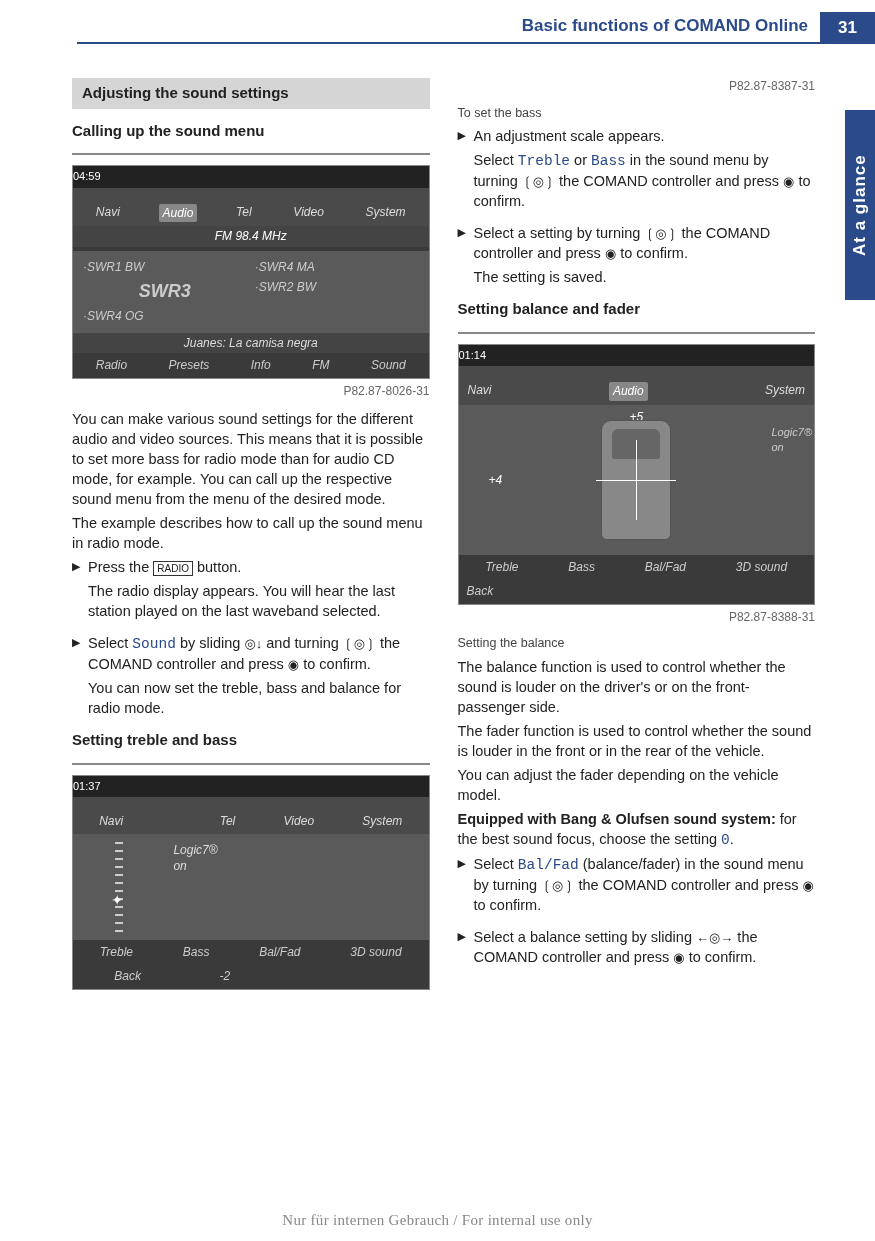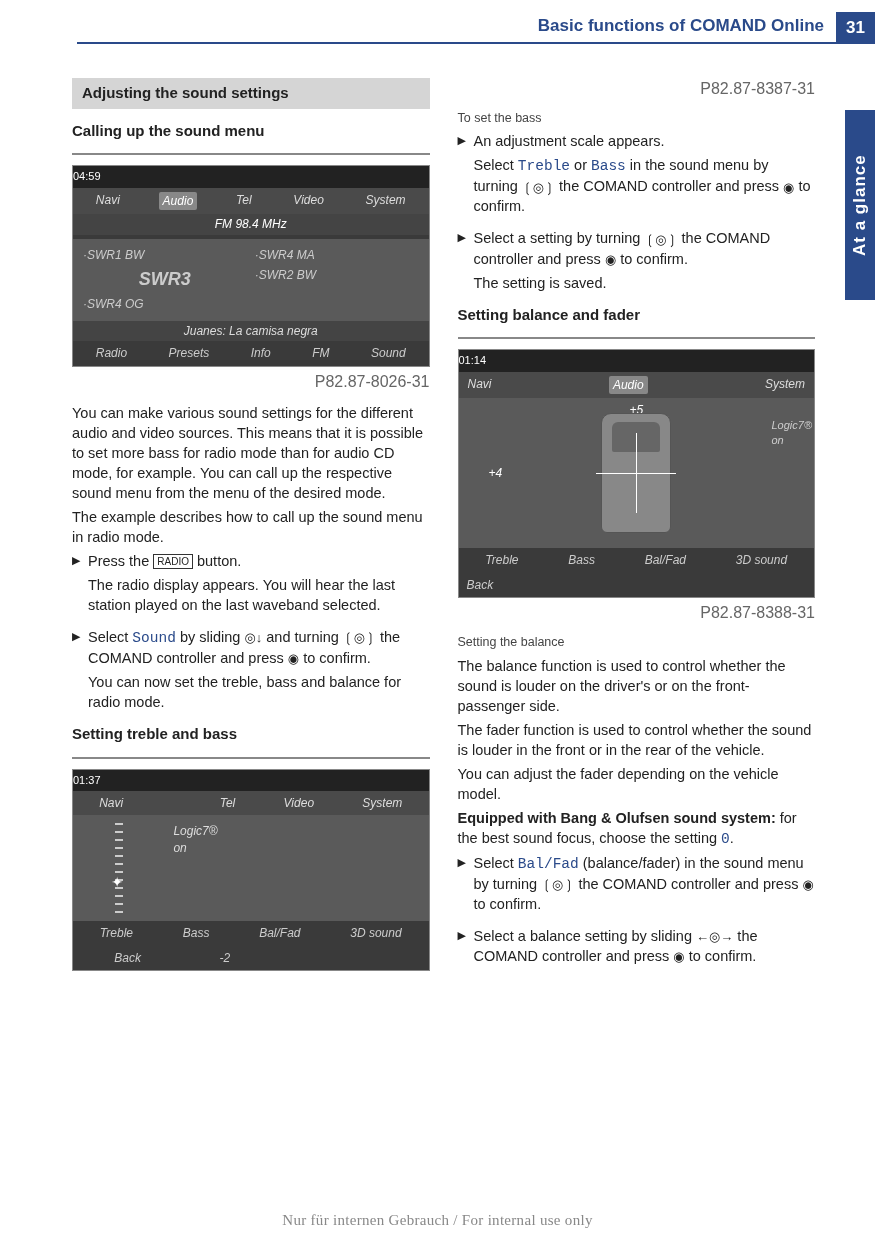--- a/index.html
+++ b/index.html
@@ -27,21 +27,21 @@
     font-weight: bold;
     color: #2a4a8a;
     font-size: 17px;
     padding-right: 12px;
     border-bottom: 2px solid #2a4a8a;
     height: 32px;
     line-height: 28px;
     margin-left: 60px;
   }
   .page-num-box {
-    width: 39px;
+    width: 55px;
     height: 32px;
     background: #2a4a8a;
     color: #fff;
     font-weight: bold;
     font-size: 17px;
     display: flex;
     align-items: center;
     justify-content: center;
   }
   .side-tab {
@@ -96,30 +96,30 @@
     border: 1px solid #888;
     background: #3a3a3a;
     color: #ccc;
     font-family: Arial, sans-serif;
     font-size: 12px;
     margin-bottom: 4px;
     break-inside: avoid;
   }
   .ss-top { padding: 3px 0; color:#fff; font-size:11px; background:#222; }
   .ss-menu { display:flex; justify-content:space-around; padding:4px 2px; background:#4a4a4a; font-style:italic; color:#ddd; }
-  .ss-menu span { padding:0 3px; }
+  .ss-menu span { padding:0 3px;margin-top:12px; }
   .ss-menu .active { background:#888; color:#fff; border-radius:2px; padding:1px 4px; font-style:italic;}
   .ss-body { padding:6px; background:#5a5a5a; }
   .ss-freq { text-align:center; font-style:italic; color:#fff; background:#444; padding:2px; margin-bottom:4px;}
   .ss-stations { display:flex; flex-wrap:wrap; font-style:italic;}
   .ss-stations span { width:50%; padding:2px 4px; }
   .ss-big { font-size:18px; font-weight:bold; font-style:italic; text-align:center; width:100%; }
   .ss-track { text-align:center; font-style:italic; background:#444; padding:2px; color:#ddd;}
   .ss-bottom { display:flex; justify-content:space-around; padding:4px 2px; background:#3a3a3a; font-style:italic; color:#ccc;}
-  .ss-ref { text-align:right; font-size:16px; color:#666; margin-bottom:10px; }
+  .ss-ref { text-align:right; font-size:12px; color:#666; margin-bottom:10px; }
   .caption { font-size:12.5px; color:#444; margin-bottom:10px; margin-top:2px;}
   .step { display:flex; margin-bottom:8px; break-inside: avoid;}
   .step-marker { flex:0 0 16px; color:#222; font-size:11px; padding-top:2px;}
   .step-body { flex:1; }
   .step-body p { margin-bottom:4px; }
   .btn-box { border:1px solid #333; padding:0 3px; font-size:10px; display:inline-block; line-height:13px; vertical-align:middle;}
   .icon-inline { display:inline-block; vertical-align:middle; font-size:13px; }
   .mono { font-family: 'Courier New', monospace; color:#2a4a8a; }
   .ptext { margin-bottom:8px; }
   .bold { font-weight:bold; }

